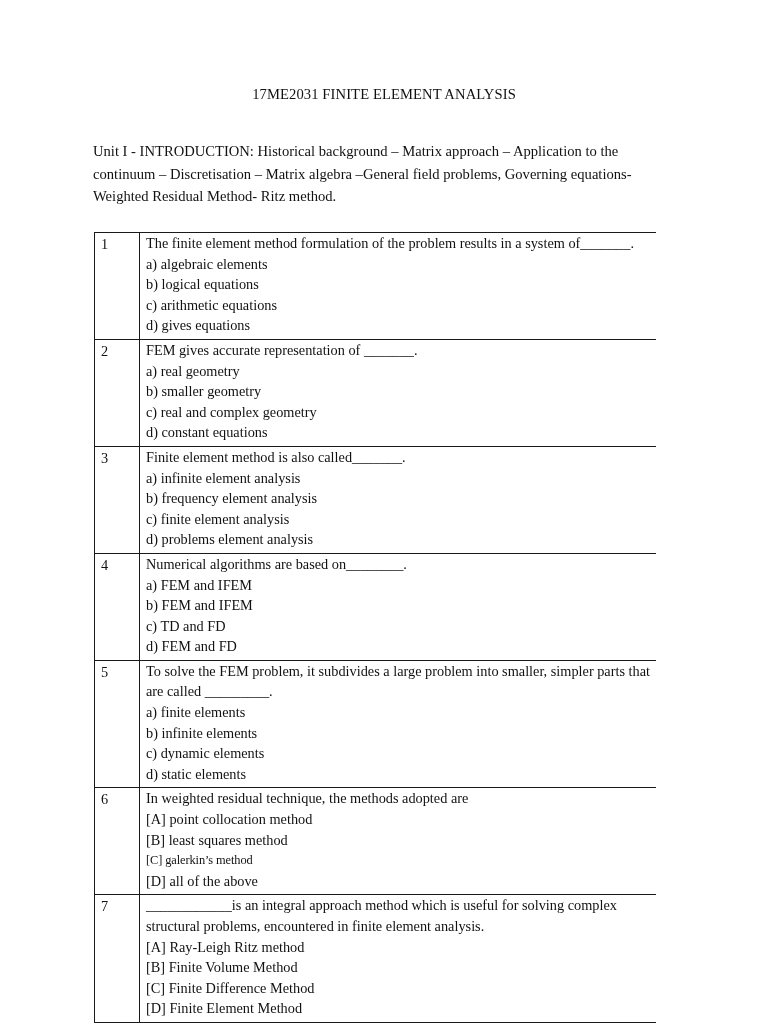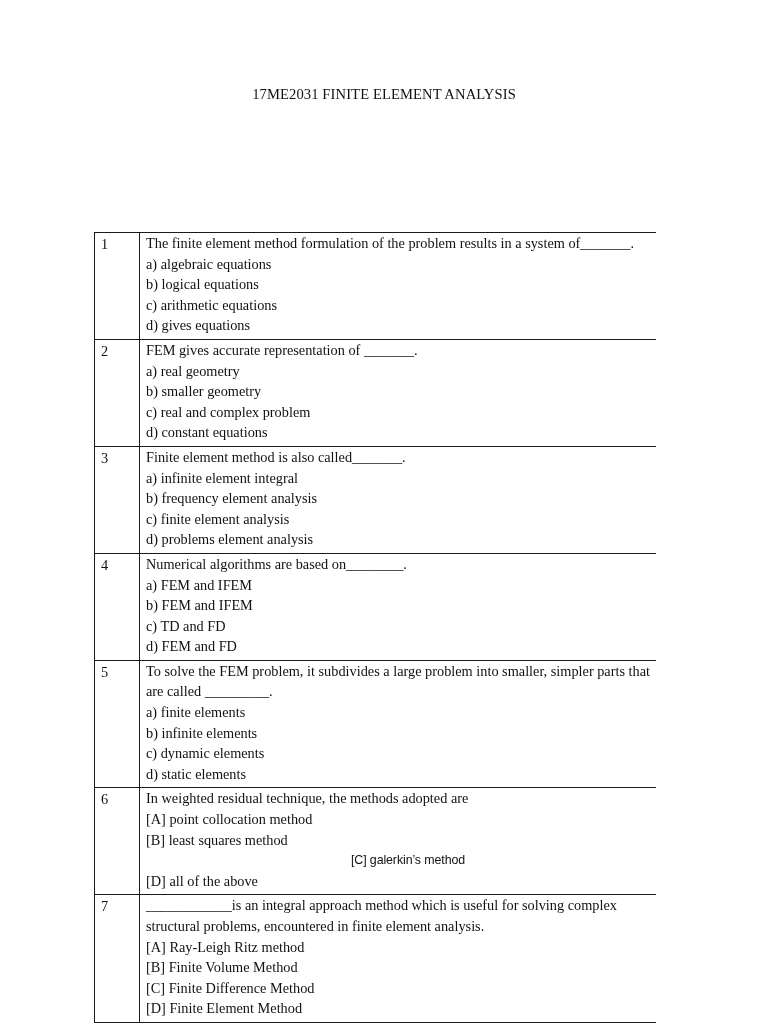--- a/index.html
+++ b/index.html
@@ -72,61 +72,61 @@
   }
   .qline {
     display: block;
     white-space: pre-wrap;
   }
   .qline.stem {
     text-indent: 0;
   }
   
   .alt-face {
-    font-family: Liberation Sans, sans-serif;
+    font-family: Liberation Serif, serif;
     font-size: 12.4px;
     letter-spacing: -0.1px;
-    text-align: center;
   }
 </style>
 </head>
 <body>
 
 <div class="page">
 
   <div class="doc-title">17ME2031 FINITE ELEMENT ANALYSIS</div>
 
+  <div class="unit-intro">Unit I - INTRODUCTION: Historical background – Matrix approach – Application to the continuum – Discretisation – Matrix algebra –General field problems, Governing equations- Weighted Residual Method- Ritz method.</div>
 
   <table class="qtable">
     <tbody>
         <tr>
           <td class="num">1</td>
           <td class="body">
             <span class="qline stem">The finite element method formulation of the problem results in a system of_______.</span>
-            <span class="qline">a) algebraic equations</span>
+            <span class="qline">a) algebraic elements</span>
             <span class="qline">b) logical equations</span>
             <span class="qline">c) arithmetic equations</span>
             <span class="qline">d) gives equations</span>
           </td>
         </tr>
         <tr>
           <td class="num">2</td>
           <td class="body">
             <span class="qline stem">FEM gives accurate representation of _______.</span>
             <span class="qline">a) real geometry</span>
             <span class="qline">b) smaller geometry</span>
-            <span class="qline">c) real and complex problem</span>
+            <span class="qline">c) real and complex geometry</span>
             <span class="qline">d) constant equations</span>
           </td>
         </tr>
         <tr>
           <td class="num">3</td>
           <td class="body">
             <span class="qline stem">Finite element method is also called_______.</span>
-            <span class="qline">a) infinite element integral</span>
+            <span class="qline">a) infinite element analysis</span>
             <span class="qline">b) frequency element analysis</span>
             <span class="qline">c) finite element analysis</span>
             <span class="qline">d) problems element analysis</span>
           </td>
         </tr>
         <tr>
           <td class="num">4</td>
           <td class="body">
             <span class="qline stem">Numerical algorithms are based on________.</span>
             <span class="qline">a) FEM and IFEM</span>

